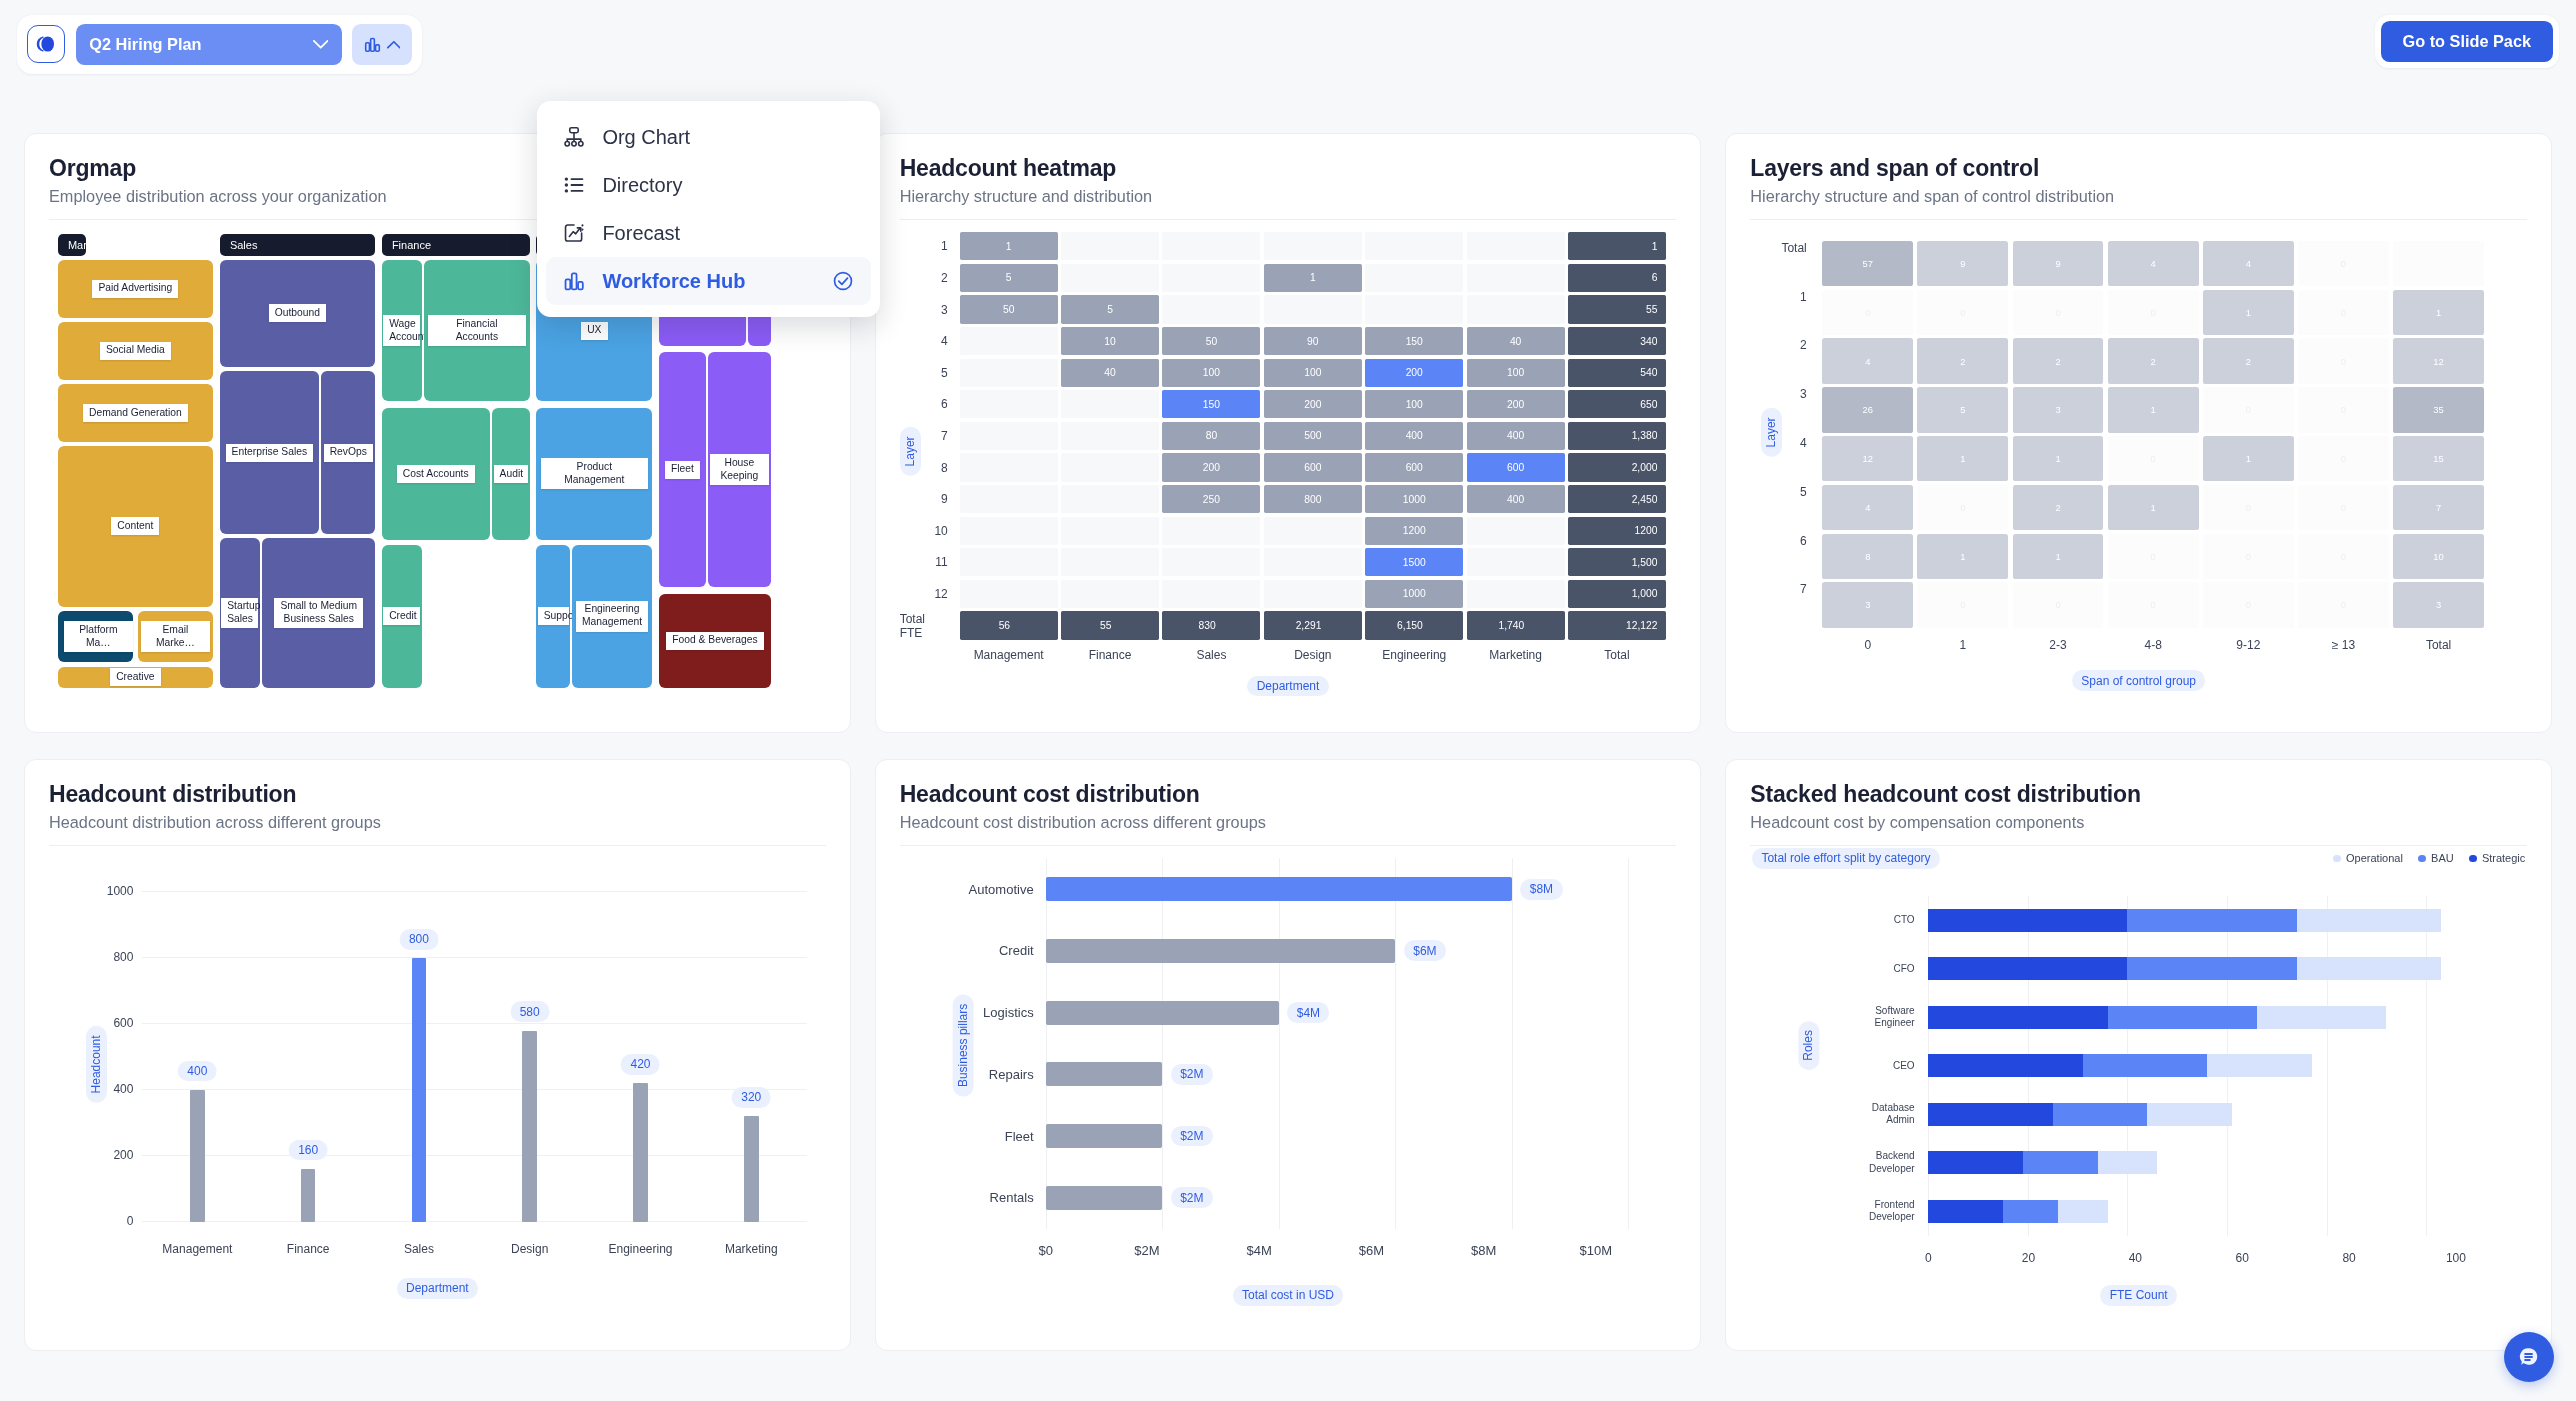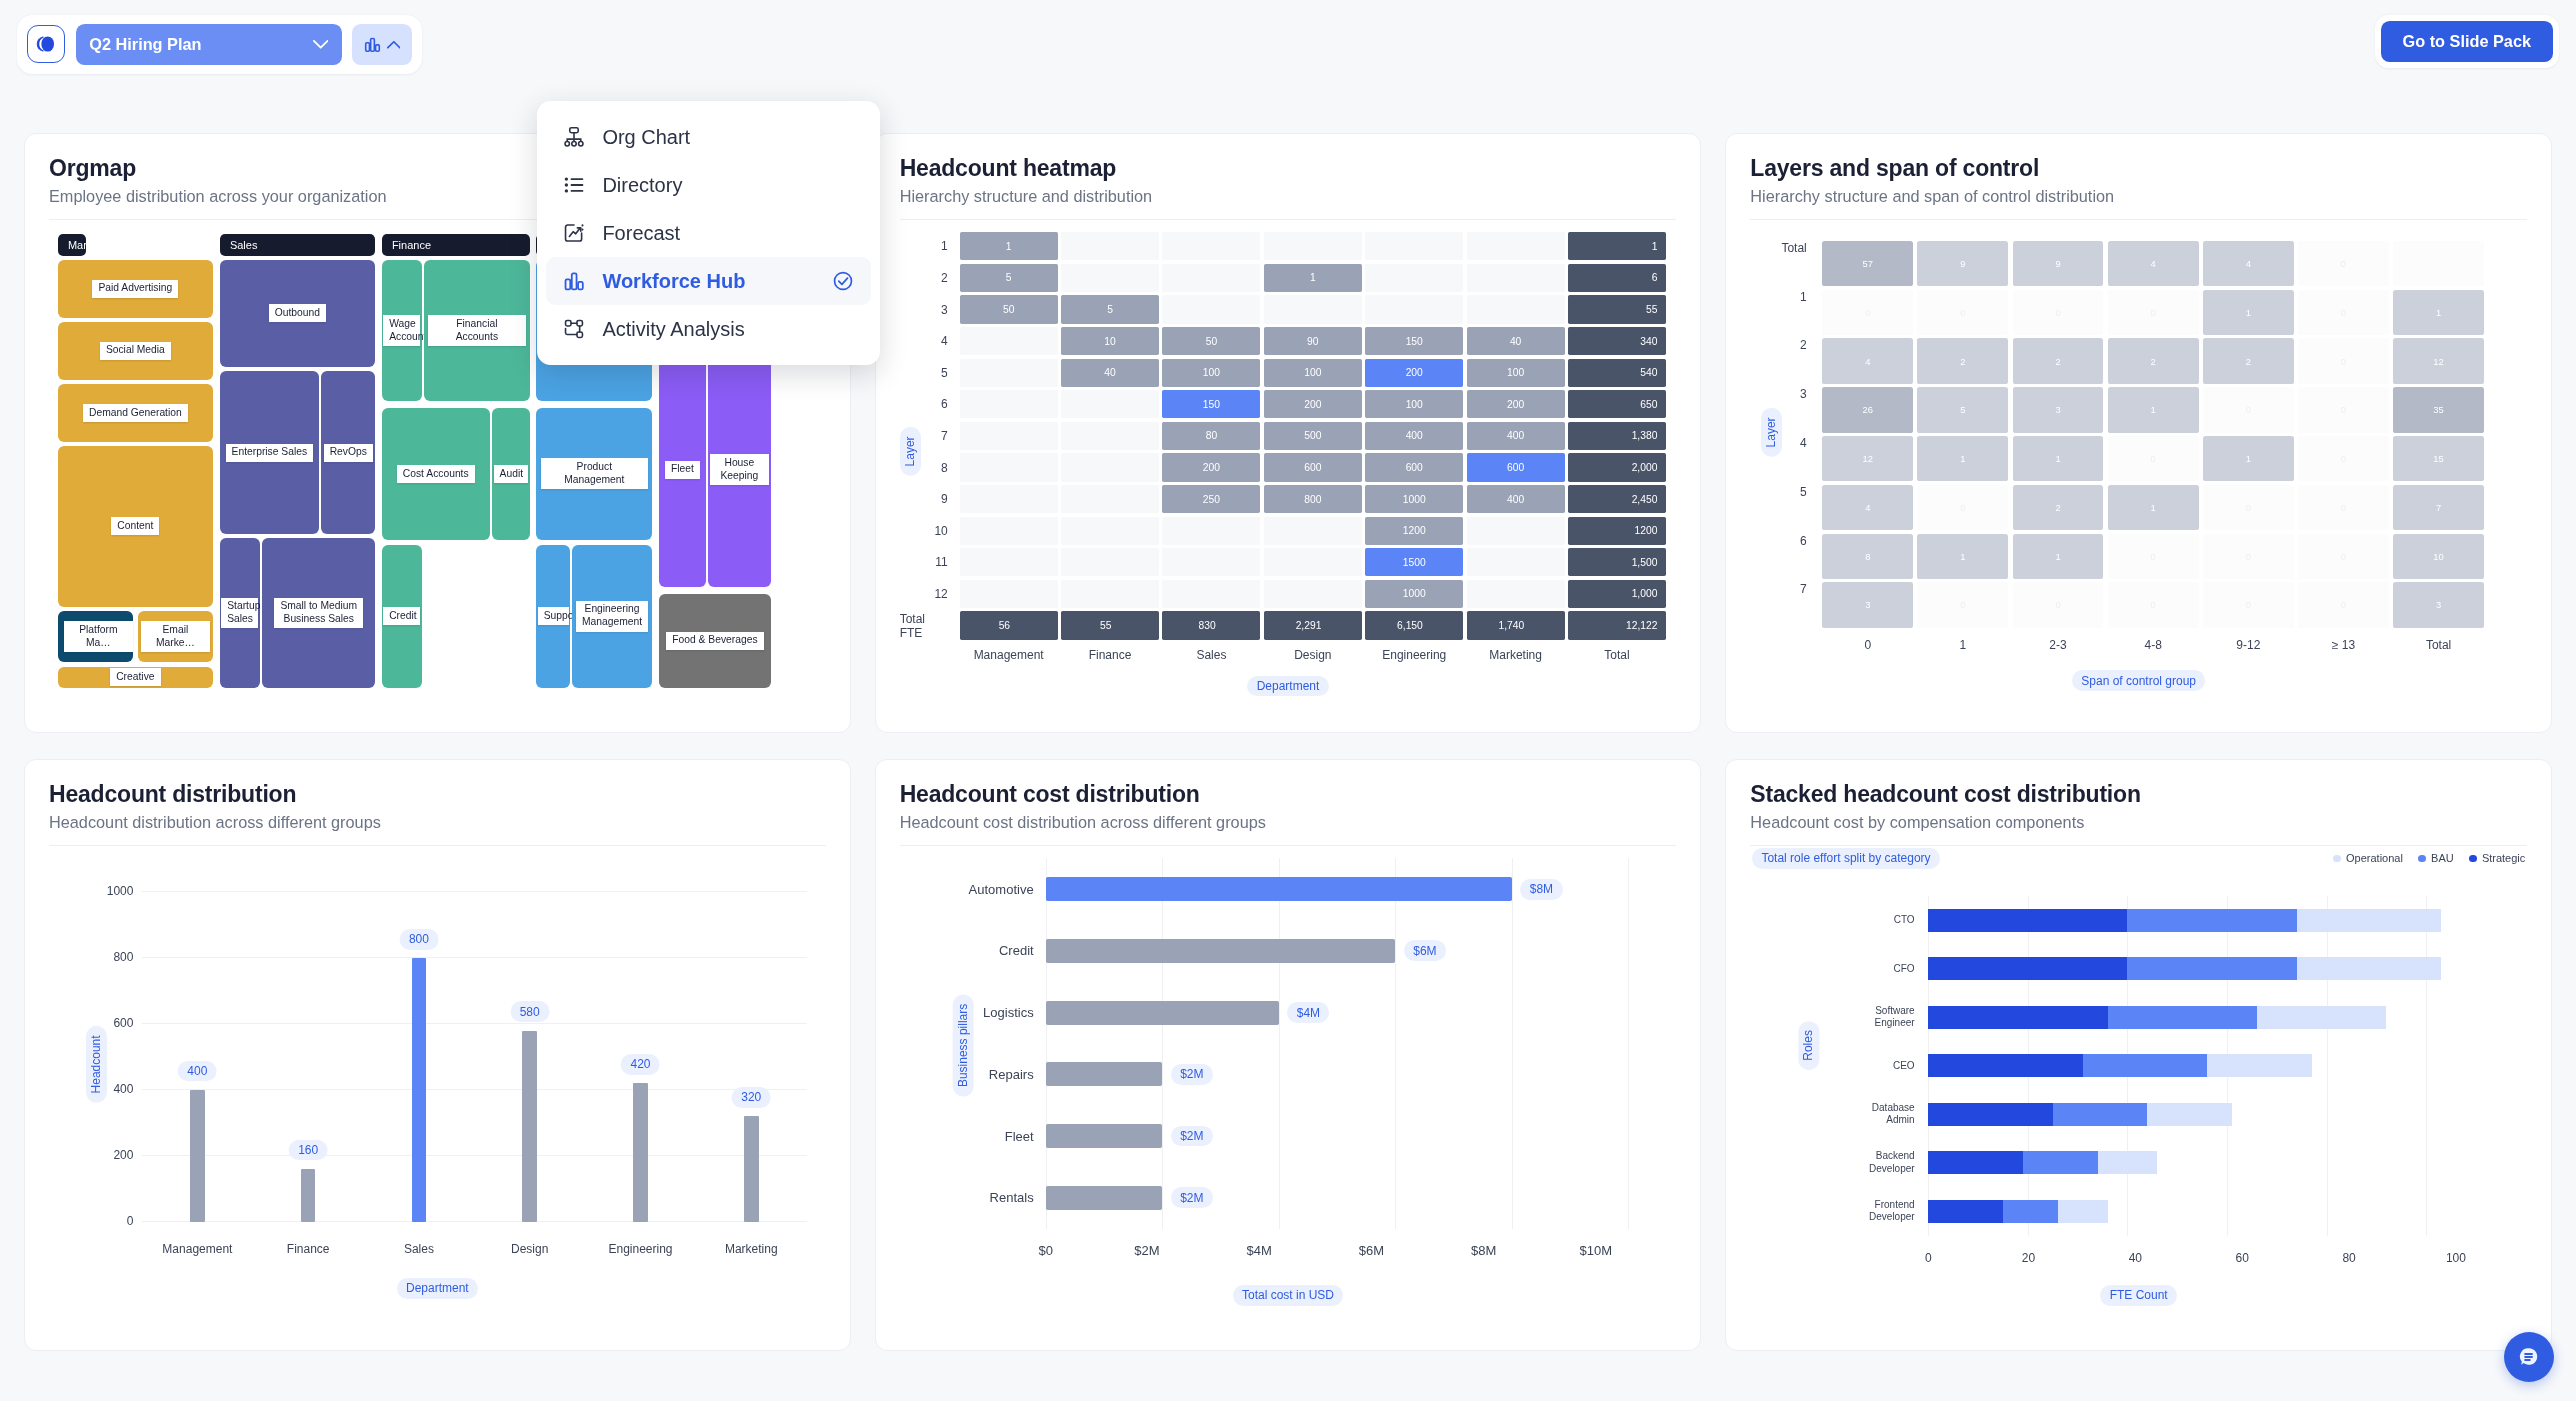--- a/index.html
+++ b/index.html
@@ -283,31 +283,20 @@
     </span>
     <span class="mlabel">Workforce Hub</span>
     <span class="menu-icon">
       <svg width="22" height="22" viewBox="0 0 26 26">
         <circle cx="13" cy="13" r="10" fill="none" stroke="#2f5ce0" stroke-width="2"></circle>
         <path d="M8 13.2 L11.7 17 L18.3 9.6" fill="none" stroke="#2f5ce0" stroke-width="2" stroke-linecap="round" stroke-linejoin="round"></path>
       </svg>
     </span>
   </div>
 
-  <div class="menu-item">
-    <span class="menu-icon">
-      <svg width="22" height="22" viewBox="0 0 26 26">
-        <rect x="3" y="3" width="6.5" height="6.5" rx="2" fill="none" stroke="#2c3347" stroke-width="1.9"></rect>
-        <rect x="16.5" y="3" width="6.5" height="6.5" rx="2" fill="none" stroke="#2c3347" stroke-width="1.9"></rect>
-        <rect x="16.5" y="16.5" width="6.5" height="6.5" rx="2" fill="none" stroke="#2c3347" stroke-width="1.9"></rect>
-        <path d="M9.5 6.2 h7 M19.7 9.5 v7 M3 12.5 v5 a2 2 0 0 0 2 2 h11.5" fill="none" stroke="#2c3347" stroke-width="1.9" stroke-linecap="round"></path>
-      </svg>
-    </span>
-    <span class="mlabel">Activity Analysis</span>
-  </div>
 </div>
 
 <div class="grid">
 
   <div class="card r1">
     <div class="card-title">Orgmap</div>
     <div class="card-sub">Employee distribution across your organization</div>
     <div class="card-rule"></div>
     <div class="card-body">
       <div class="tm" id="treemap">
@@ -402,21 +391,21 @@
             <div class="tm-hdr">Operations</div>
             <div class="tm-area">
               <div class="tile" style="left: 0%; top: 0%; width: 78%; height: 20%; background: rgb(139, 92, 246);"></div>
               <div class="tile" style="left: 79.5%; top: 0%; width: 20.5%; height: 20%; background: rgb(139, 92, 246);"></div>
               <div class="tile" style="left: 0%; top: 21.5%; width: 42%; height: 55%; background: rgb(139, 92, 246);">
                 <div class="lab" style="white-space: pre-line;">Fleet</div>
               </div>
               <div class="tile" style="left: 43.5%; top: 21.5%; width: 56.5%; height: 55%; background: rgb(139, 92, 246);">
                 <div class="lab" style="white-space: pre-line;">House Keeping</div>
               </div>
-              <div class="tile" style="left: 0%; top: 78%; width: 100%; height: 22%; background: #737373;">
+              <div class="tile" style="left: 0%; top: 78%; width: 100%; height: 22%; background: #7f1d1d;">
                 <div class="lab" style="white-space: pre-line;">Food &amp; Beverages</div>
               </div>
             </div>
           </div>
         </div>
     </div>
   </div>
 
   <div class="card r1">
     <div class="card-title">Headcount heatmap</div>

